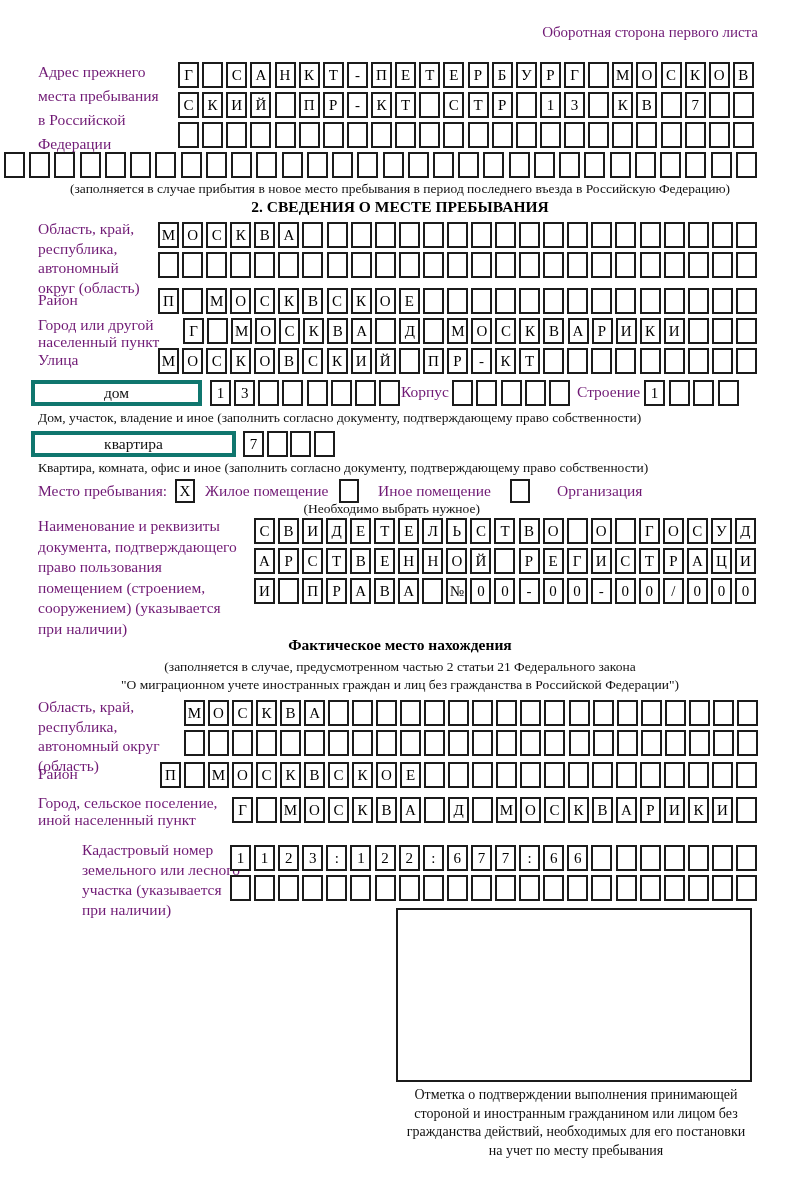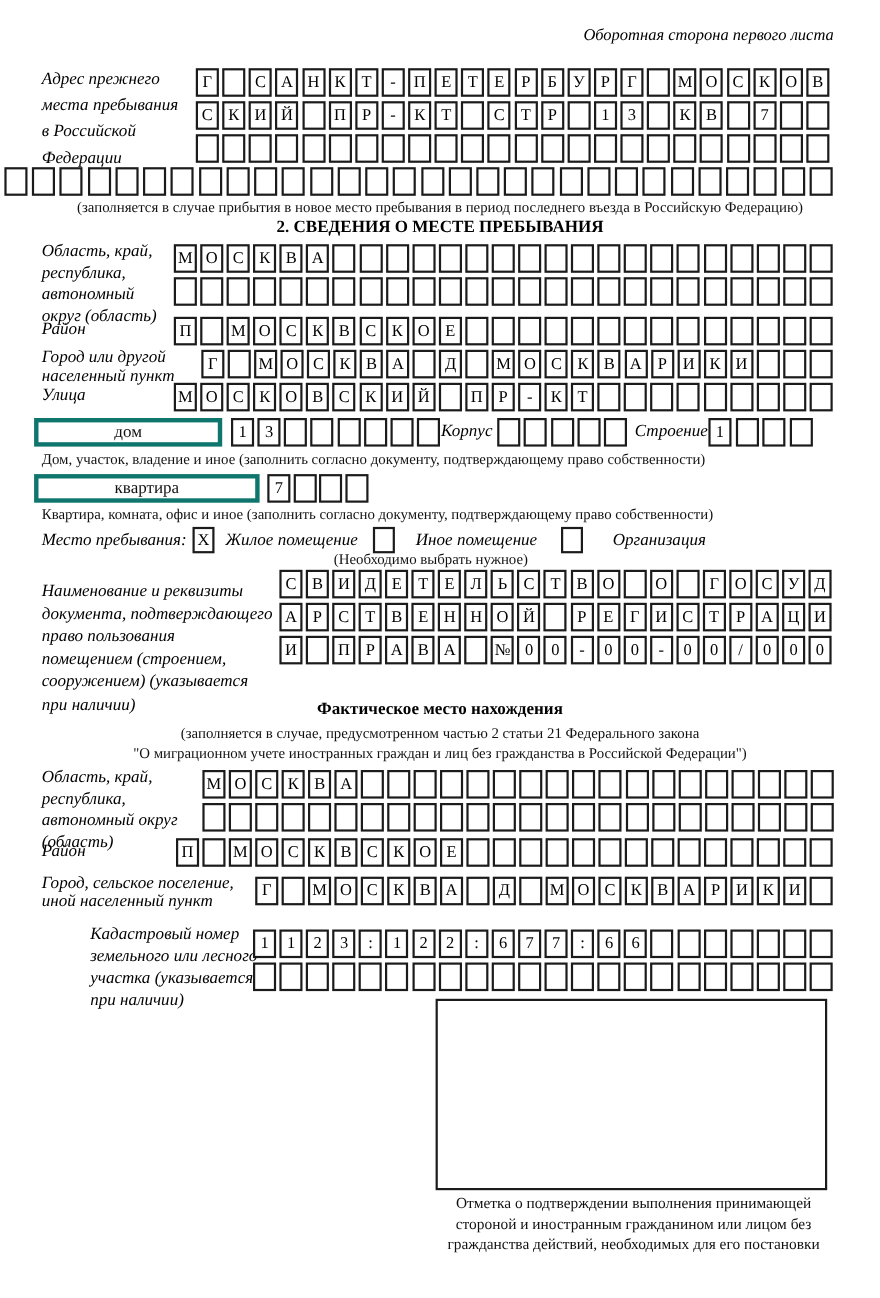--- a/index.html
+++ b/index.html
@@ -3,21 +3,21 @@
 <meta charset="utf-8">
 <style>
   html,body { margin:0; padding:0; background:#fff; }
   .page {
     position:relative; width:800px; height:1180px; margin:0 auto;
     background:#fff; color:#000;
     font-family:"Liberation Serif","DejaVu Serif",serif;
     overflow:hidden;
   }
   .abs { position:absolute; }
-  .lbl { font-size:15.5px; color:#000000;font-style:italic; }
+  .lbl { font-size:15.5px; color:#701a75; }
   .note { font-size:13.5px; color:#111; }
   .title { font-size:15.5px; font-weight:bold; color:#000; }
   .center { left:0; width:800px; text-align:center; }
   .cellrow { display:flex; justify-content:space-between; }
   .cell {
     width:21px; height:26px; box-sizing:border-box;
     border:2px solid #1b1b1b; background:#fff;
     display:flex; align-items:center; justify-content:center;
     font-size:15px; color:#000;
   }
@@ -349,21 +349,21 @@
 
   <div class="abs lbl" style="left:38px; top:482px;">Место пребывания:</div>
   <div class="abs checkbox" style="left:175px; top:479px;">X</div>
   <div class="abs lbl" style="left:205px; top:482px;">Жилое помещение</div>
   <div class="abs checkbox" style="left:339px; top:479px;"></div>
   <div class="abs lbl" style="left:378px; top:482px;text-align:center;">Иное помещение</div>
   <div class="abs checkbox" style="left:510px; top:479px;"></div>
   <div class="abs lbl" style="left:557px; top:482px;">Организация</div>
   <div class="abs note" style="left:200px; top:501px; width:280px; text-align:right;">(Необходимо выбрать нужное)</div>
 
-  <div class="abs lbl" style="left:38px; top:516px; line-height:20.5px;margin-top:12px;">
+  <div class="abs lbl" style="left:38px; top:516px; line-height:20.5px;">
     <div>Наименование и реквизиты</div>
     <div>документа, подтверждающего</div>
     <div>право пользования</div>
     <div>помещением (строением,</div>
     <div>сооружением) (указывается</div>
     <div>при наличии)</div>
   </div>
   <div class="abs cellrow" style="left:254px; top:518px; width:502px;">
       <span class="cell">С</span>
       <span class="cell">В</span>
@@ -608,15 +608,16 @@
       <span class="cell"></span>
       <span class="cell"></span>
       <span class="cell"></span>
     </div>
 
   <div class="abs stampbox" style="left:396px; top:908px; width:356px; height:174px;"></div>
   <div class="abs note" style="left:385px; top:1086px; width:382px; text-align:center; font-size:14px; line-height:18.5px;">
     <div>Отметка о подтверждении выполнения принимающей</div>
     <div>стороной и иностранным гражданином или лицом без</div>
     <div>гражданства действий, необходимых для его постановки</div>
+    <div>на учет по месту пребывания</div>
   </div>
 
 </div>
 
 </body></html>

